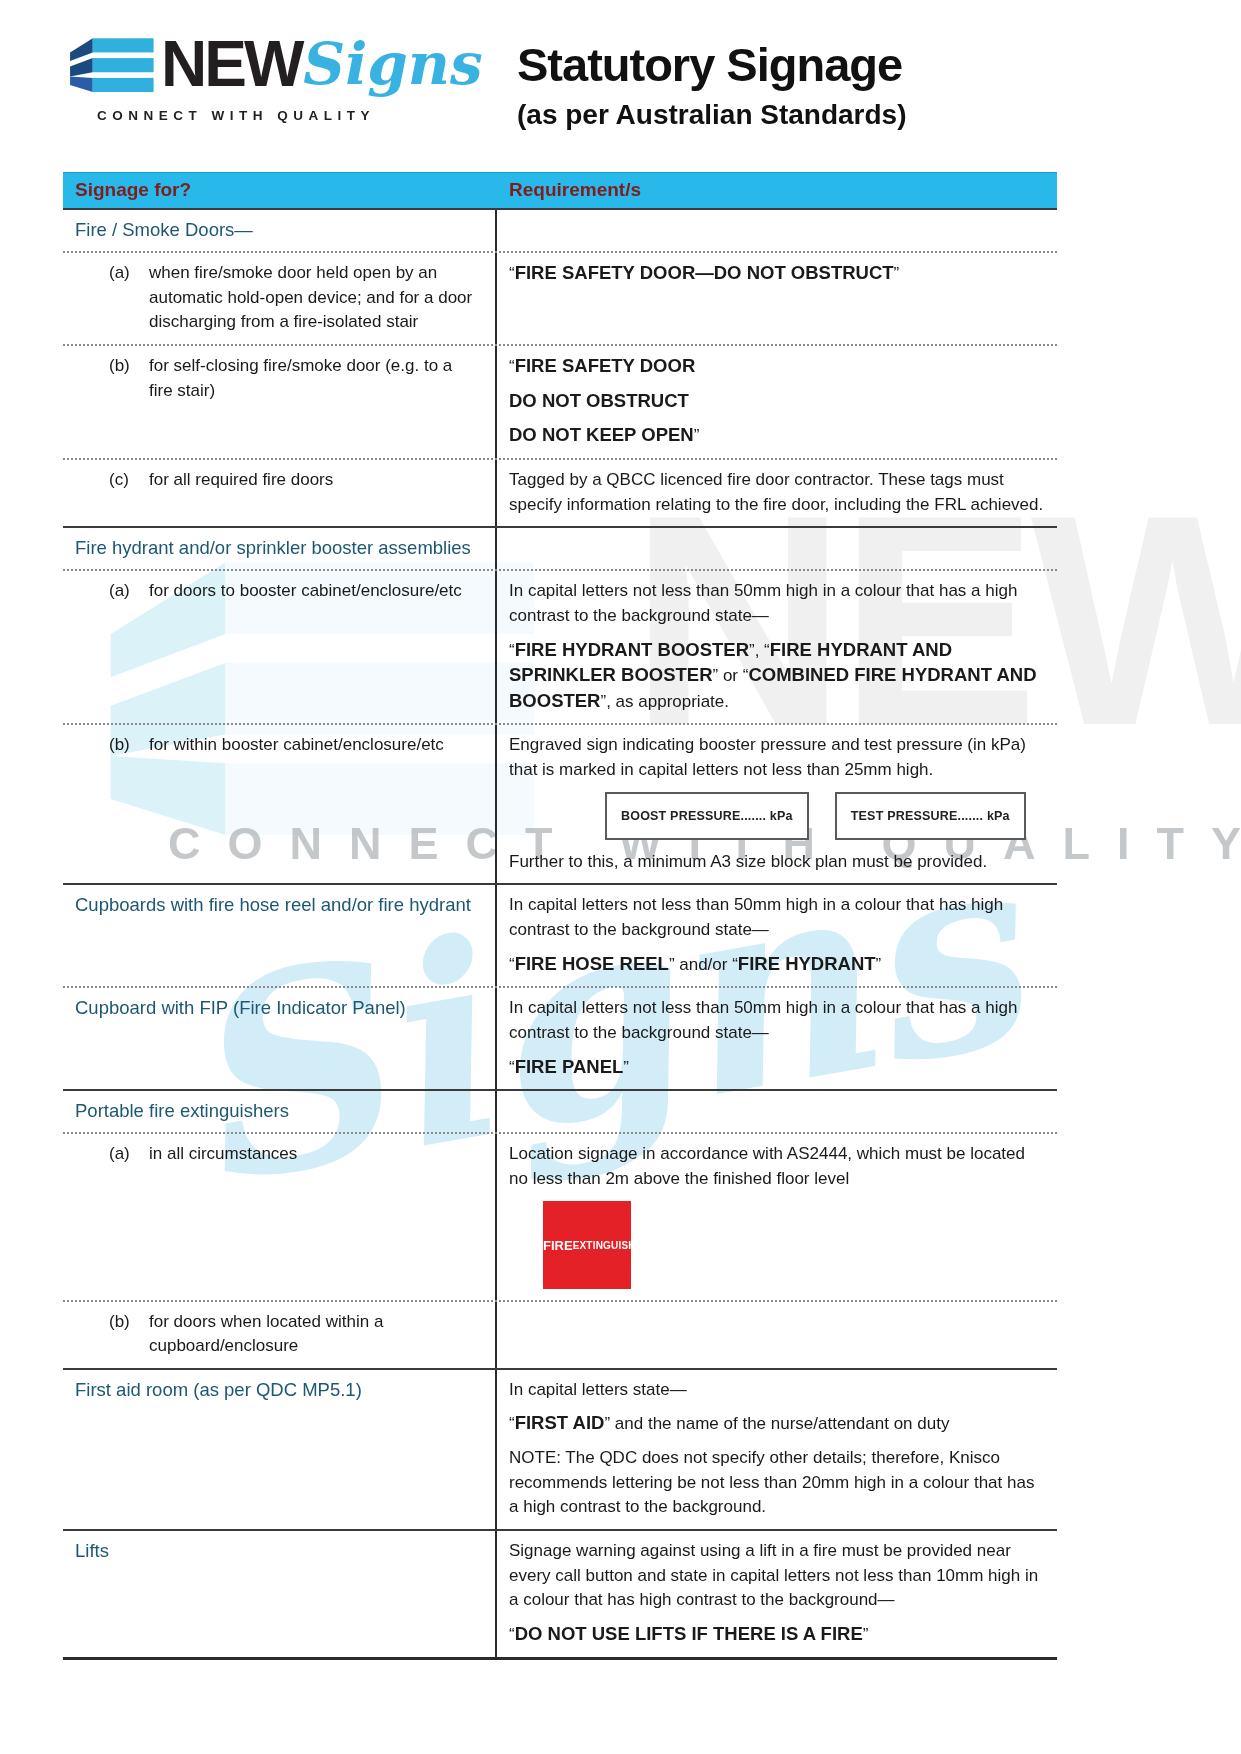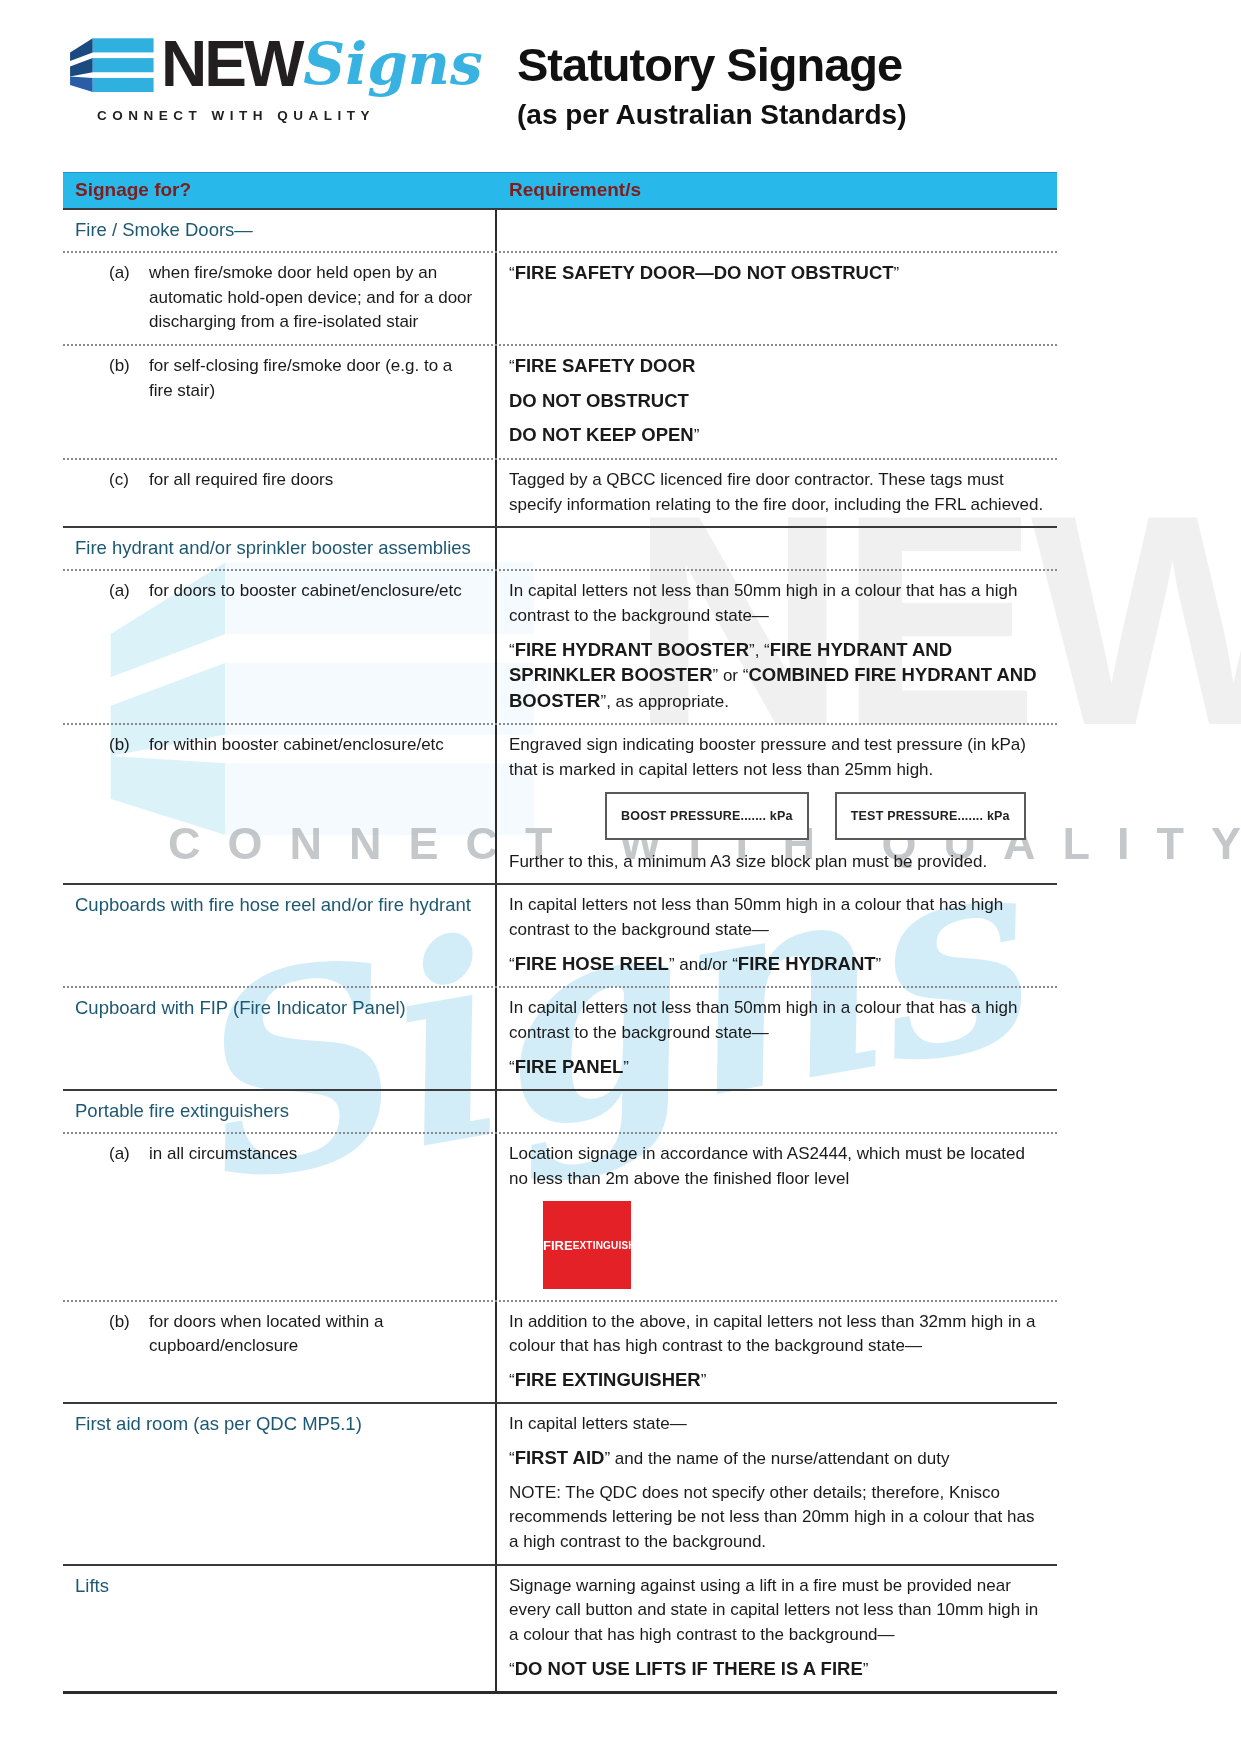--- a/index.html
+++ b/index.html
@@ -269,24 +269,20 @@
           </div>
         </div>
       </div>
       <div class="t-row dashed">
         <div class="cell cell-left">
           <div class="item">
             <span class="item-label">(b)</span>
             <div class="item-text">for doors when located within a cupboard/enclosure</div>
           </div>
         </div>
-        <div class="cell cell-right">
-          <p><span>In addition to the above, in capital letters not less than 32mm high in a colour that has high contrast to the background state—</span></p>
-          <p><span>“</span><span class="b">FIRE EXTINGUISHER</span><span>”</span></p>
-        </div>
       </div>
       <div class="t-row solid">
         <div class="cell cell-left">
           <div class="section-title">First aid room (as per QDC MP5.1)</div>
         </div>
         <div class="cell cell-right">
           <p><span>In capital letters state—</span></p>
           <p><span>“</span><span class="b">FIRST AID</span><span>” and the name of the nurse/attendant on duty</span></p>
           <p><span>NOTE: The QDC does not specify other details; therefore, Knisco recommends lettering be not less than 20mm high in a colour that has a high contrast to the background.</span></p>
         </div>

